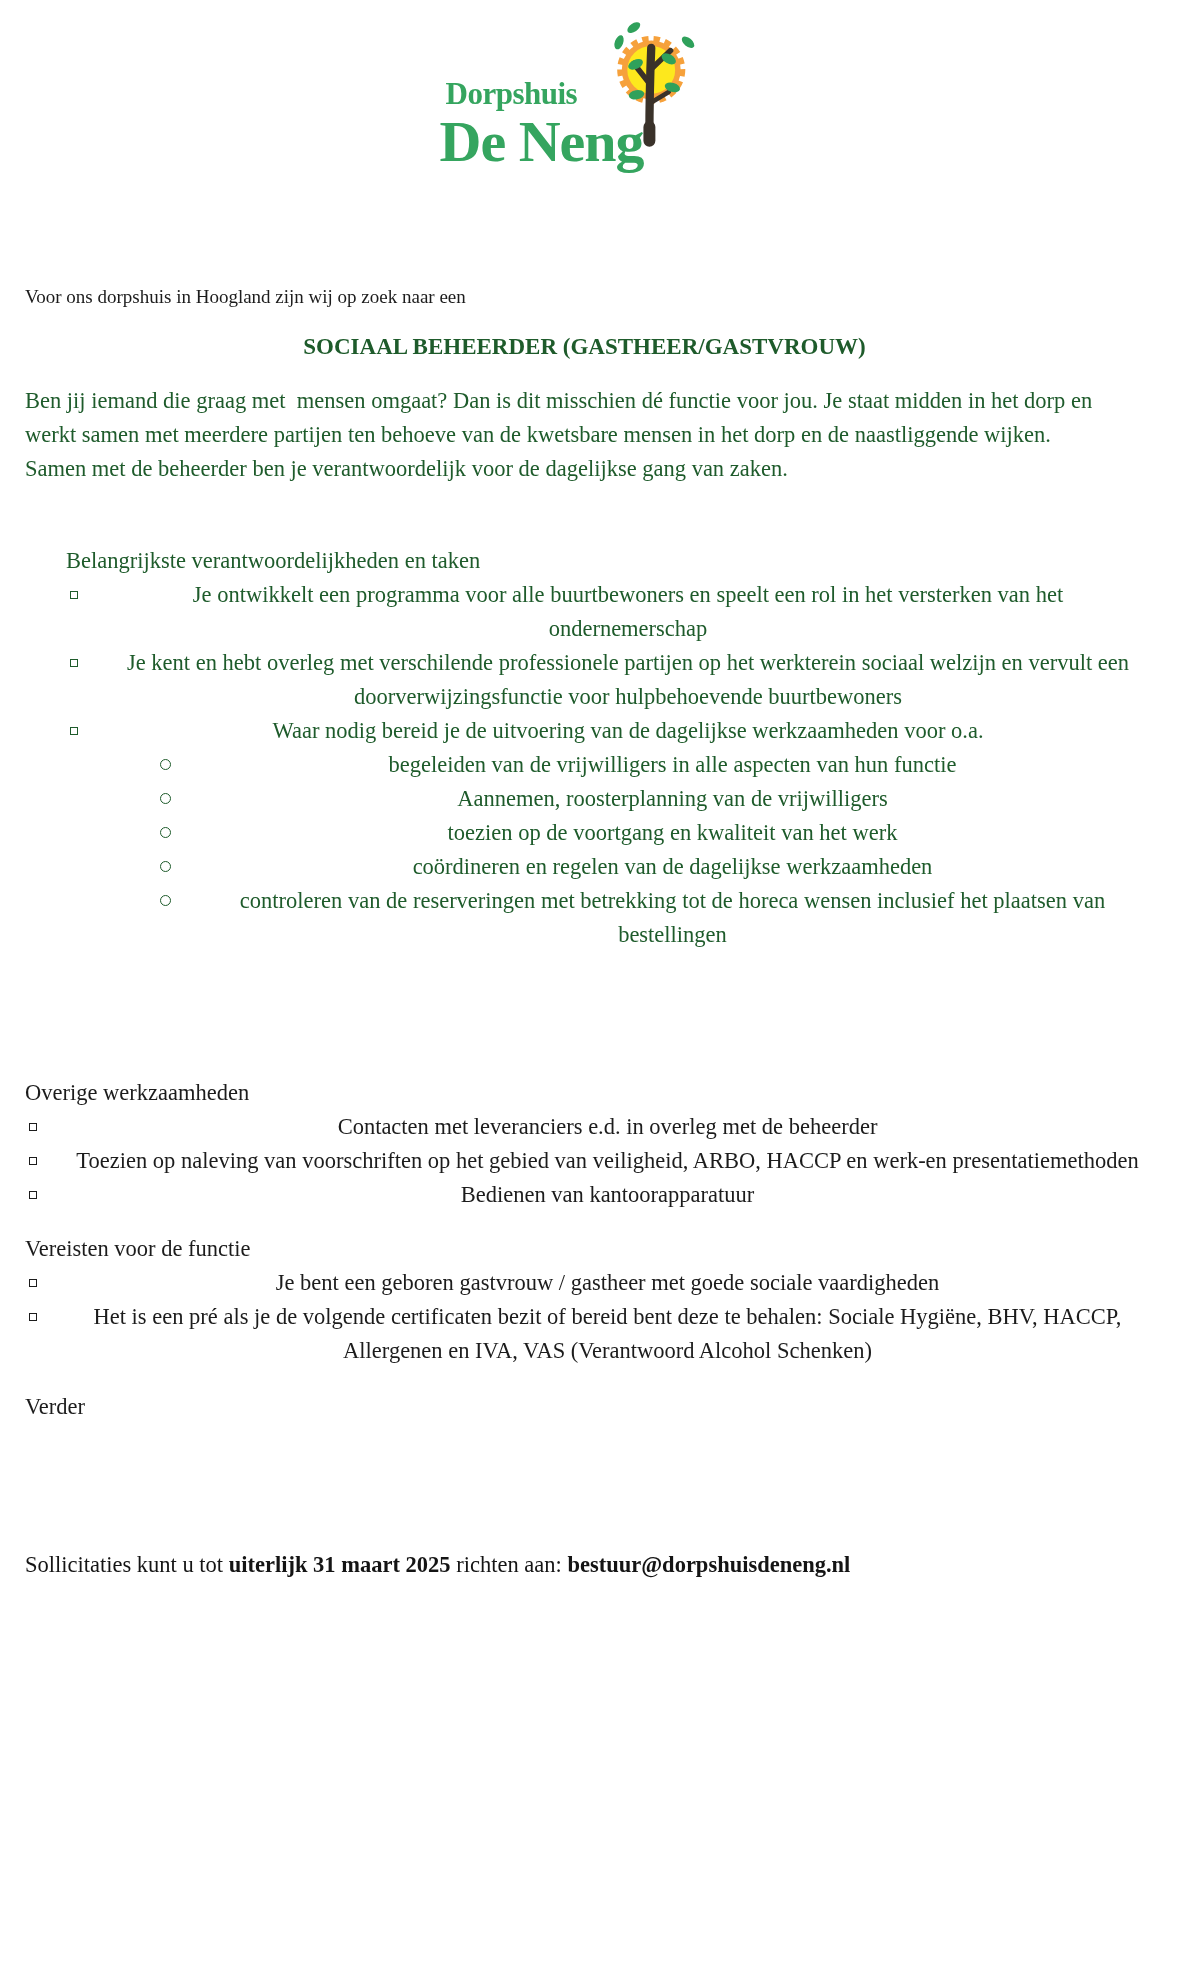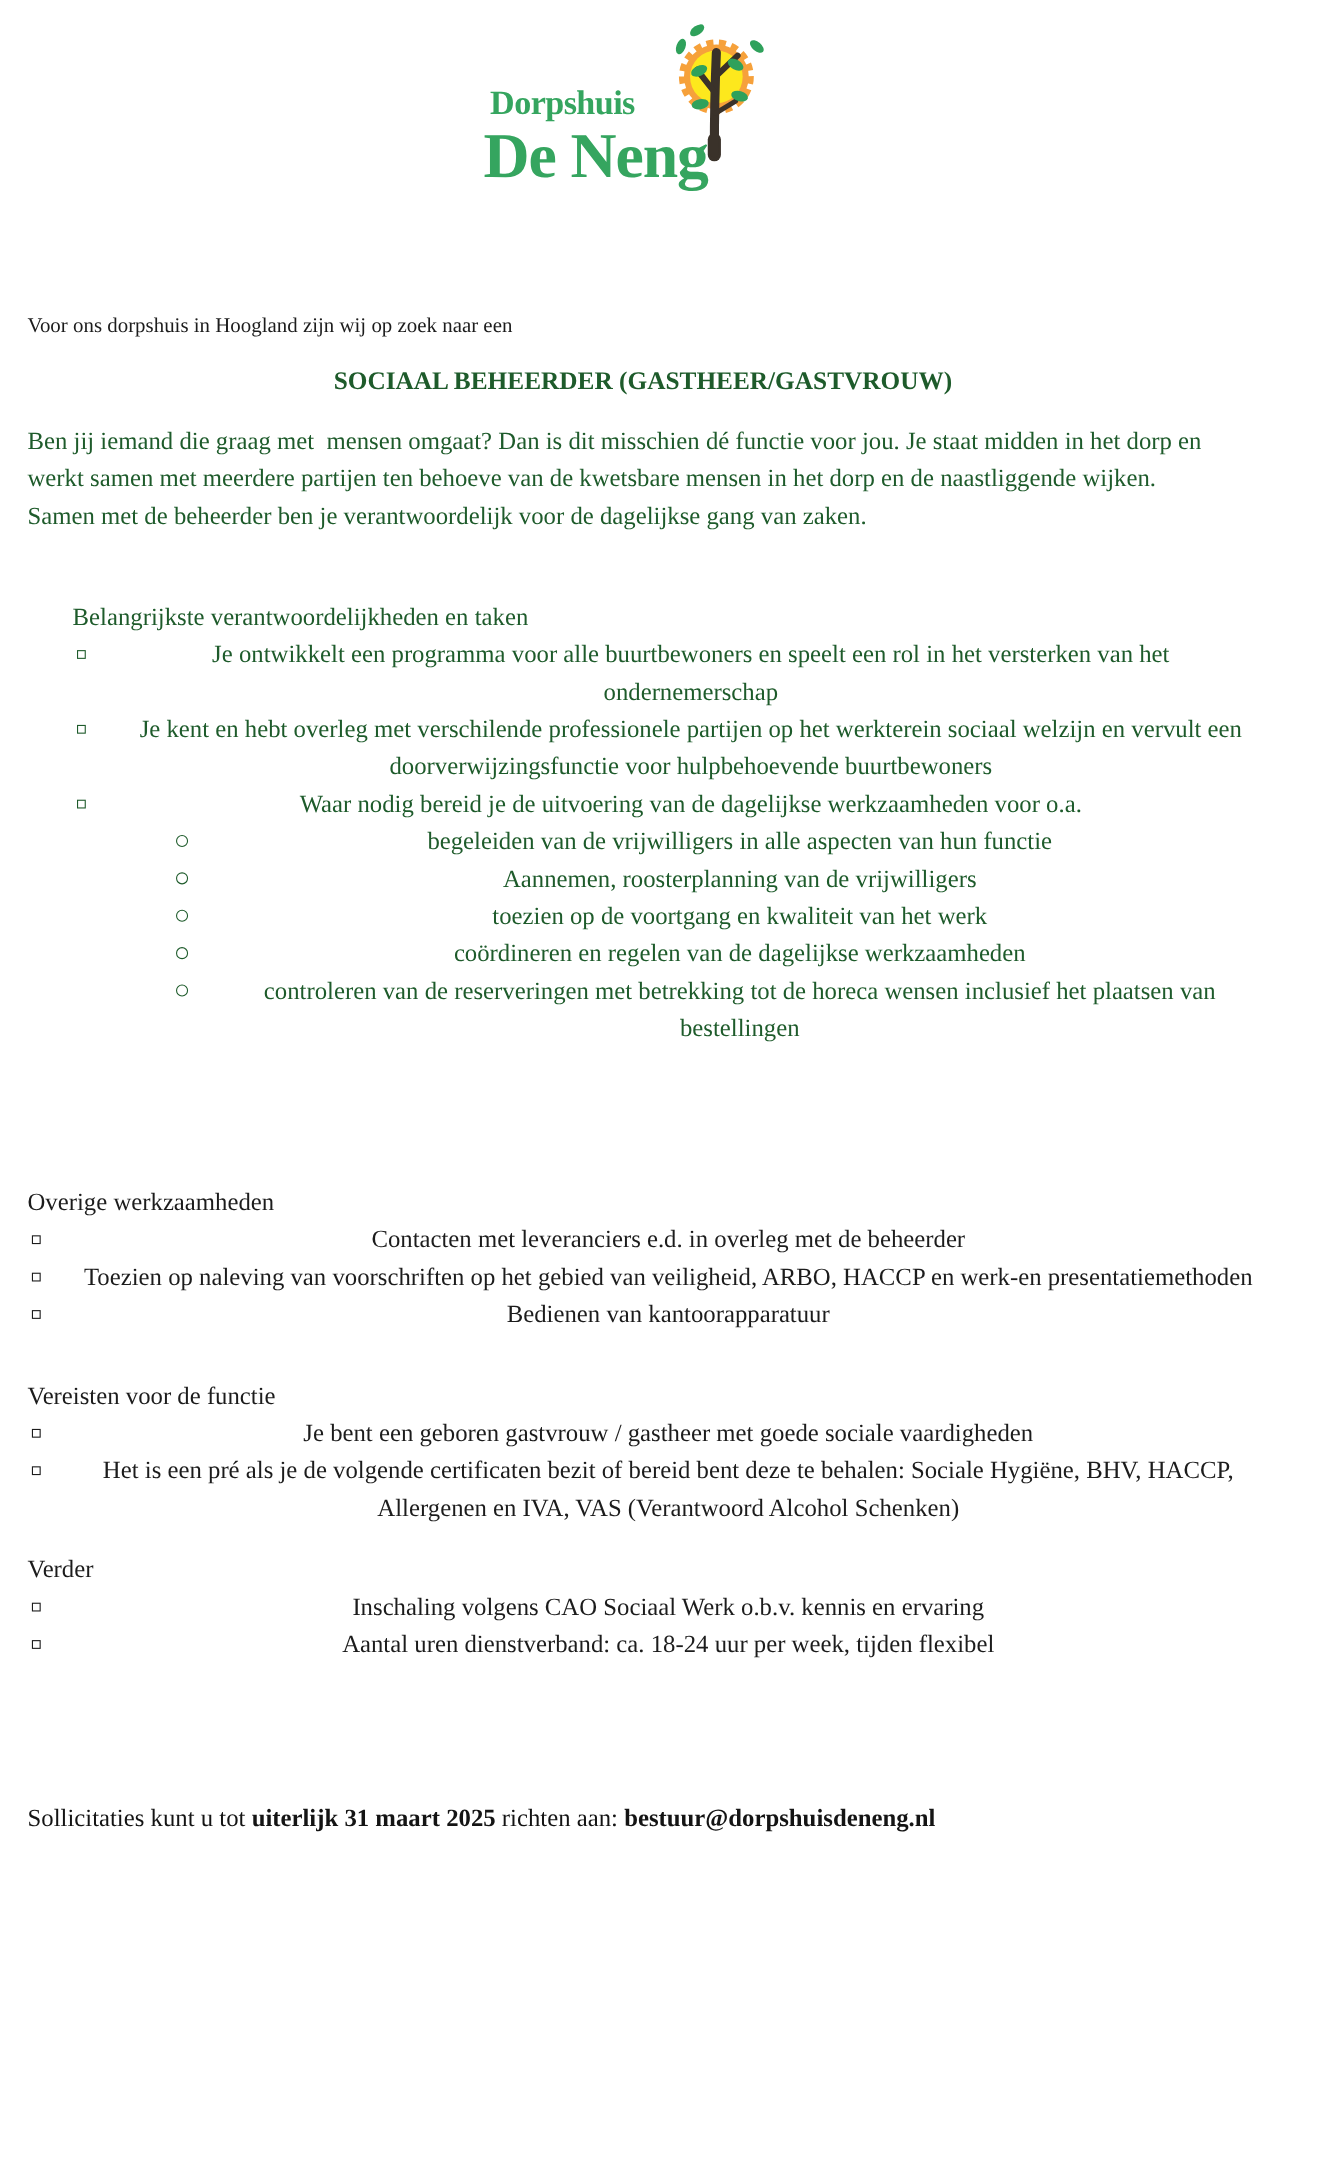--- a/index.html
+++ b/index.html
@@ -51,21 +51,21 @@
   .intro-para { margin-top: 20px; color: #1e5b2b; }
   .intro-para p {
     margin: 0;
     font-size: 22.5px; line-height: 34px;
     white-space: pre-wrap;
   }
   
   .section { font-size: 22.5px; line-height: 34px; }
   #sections .section:nth-of-type(1) { margin-top: 58px; }
   #sections .section:nth-of-type(2) { margin-top: 124px; }
-  #sections .section:nth-of-type(3) { margin-top: 40px; }
+  #sections .section:nth-of-type(3) { margin-top: 20px; }
   #sections .section:nth-of-type(4) { margin-top: 22px; }
   .sec-h { margin: 0; font-size: 22.5px; line-height: 34px; font-weight: normal; }
   ul.blist, ul.sublist { list-style: none; margin: 0; padding: 0; }
   ul.blist > li { position: relative; padding-left: 46px; text-align: center; }
   .sq {
     position: absolute; left: 4px; top: 13px;
     width: 6px; height: 6px;
     border: 1.6px solid currentColor;
     display: inline-block;
   }
@@ -149,22 +149,18 @@
       </section>
       <section class="section" style="color: rgb(28, 28, 28);">
         <h2 class="sec-h">Vereisten voor de functie</h2>
         <ul class="blist">
           <li><span class="sq"></span><span>Je bent een geboren gastvrouw / gastheer met goede sociale vaardigheden</span></li>
           <li><span class="sq"></span><span>Het is een pré als je de volgende certificaten bezit of bereid bent deze te behalen: Sociale Hygiëne, BHV, HACCP, Allergenen en IVA, VAS (Verantwoord Alcohol Schenken)</span></li>
         </ul>
       </section>
       <section class="section" style="color: rgb(28, 28, 28);">
         <h2 class="sec-h">Verder</h2>
-        <ul class="blist">
-          <li><span class="sq"></span><span>Inschaling volgens CAO Sociaal Werk o.b.v. kennis en ervaring</span></li>
-          <li><span class="sq"></span><span>Aantal uren dienstverband: ca. 18-24 uur per week, tijden flexibel</span></li>
-        </ul>
       </section>
     </main>
 
   <footer class="closing"><span>Sollicitaties kunt u tot </span><strong>uiterlijk 31 maart 2025</strong><span> richten aan: </span><strong>bestuur@dorpshuisdeneng.nl</strong></footer>
 
 </div>
 
 </body></html>

